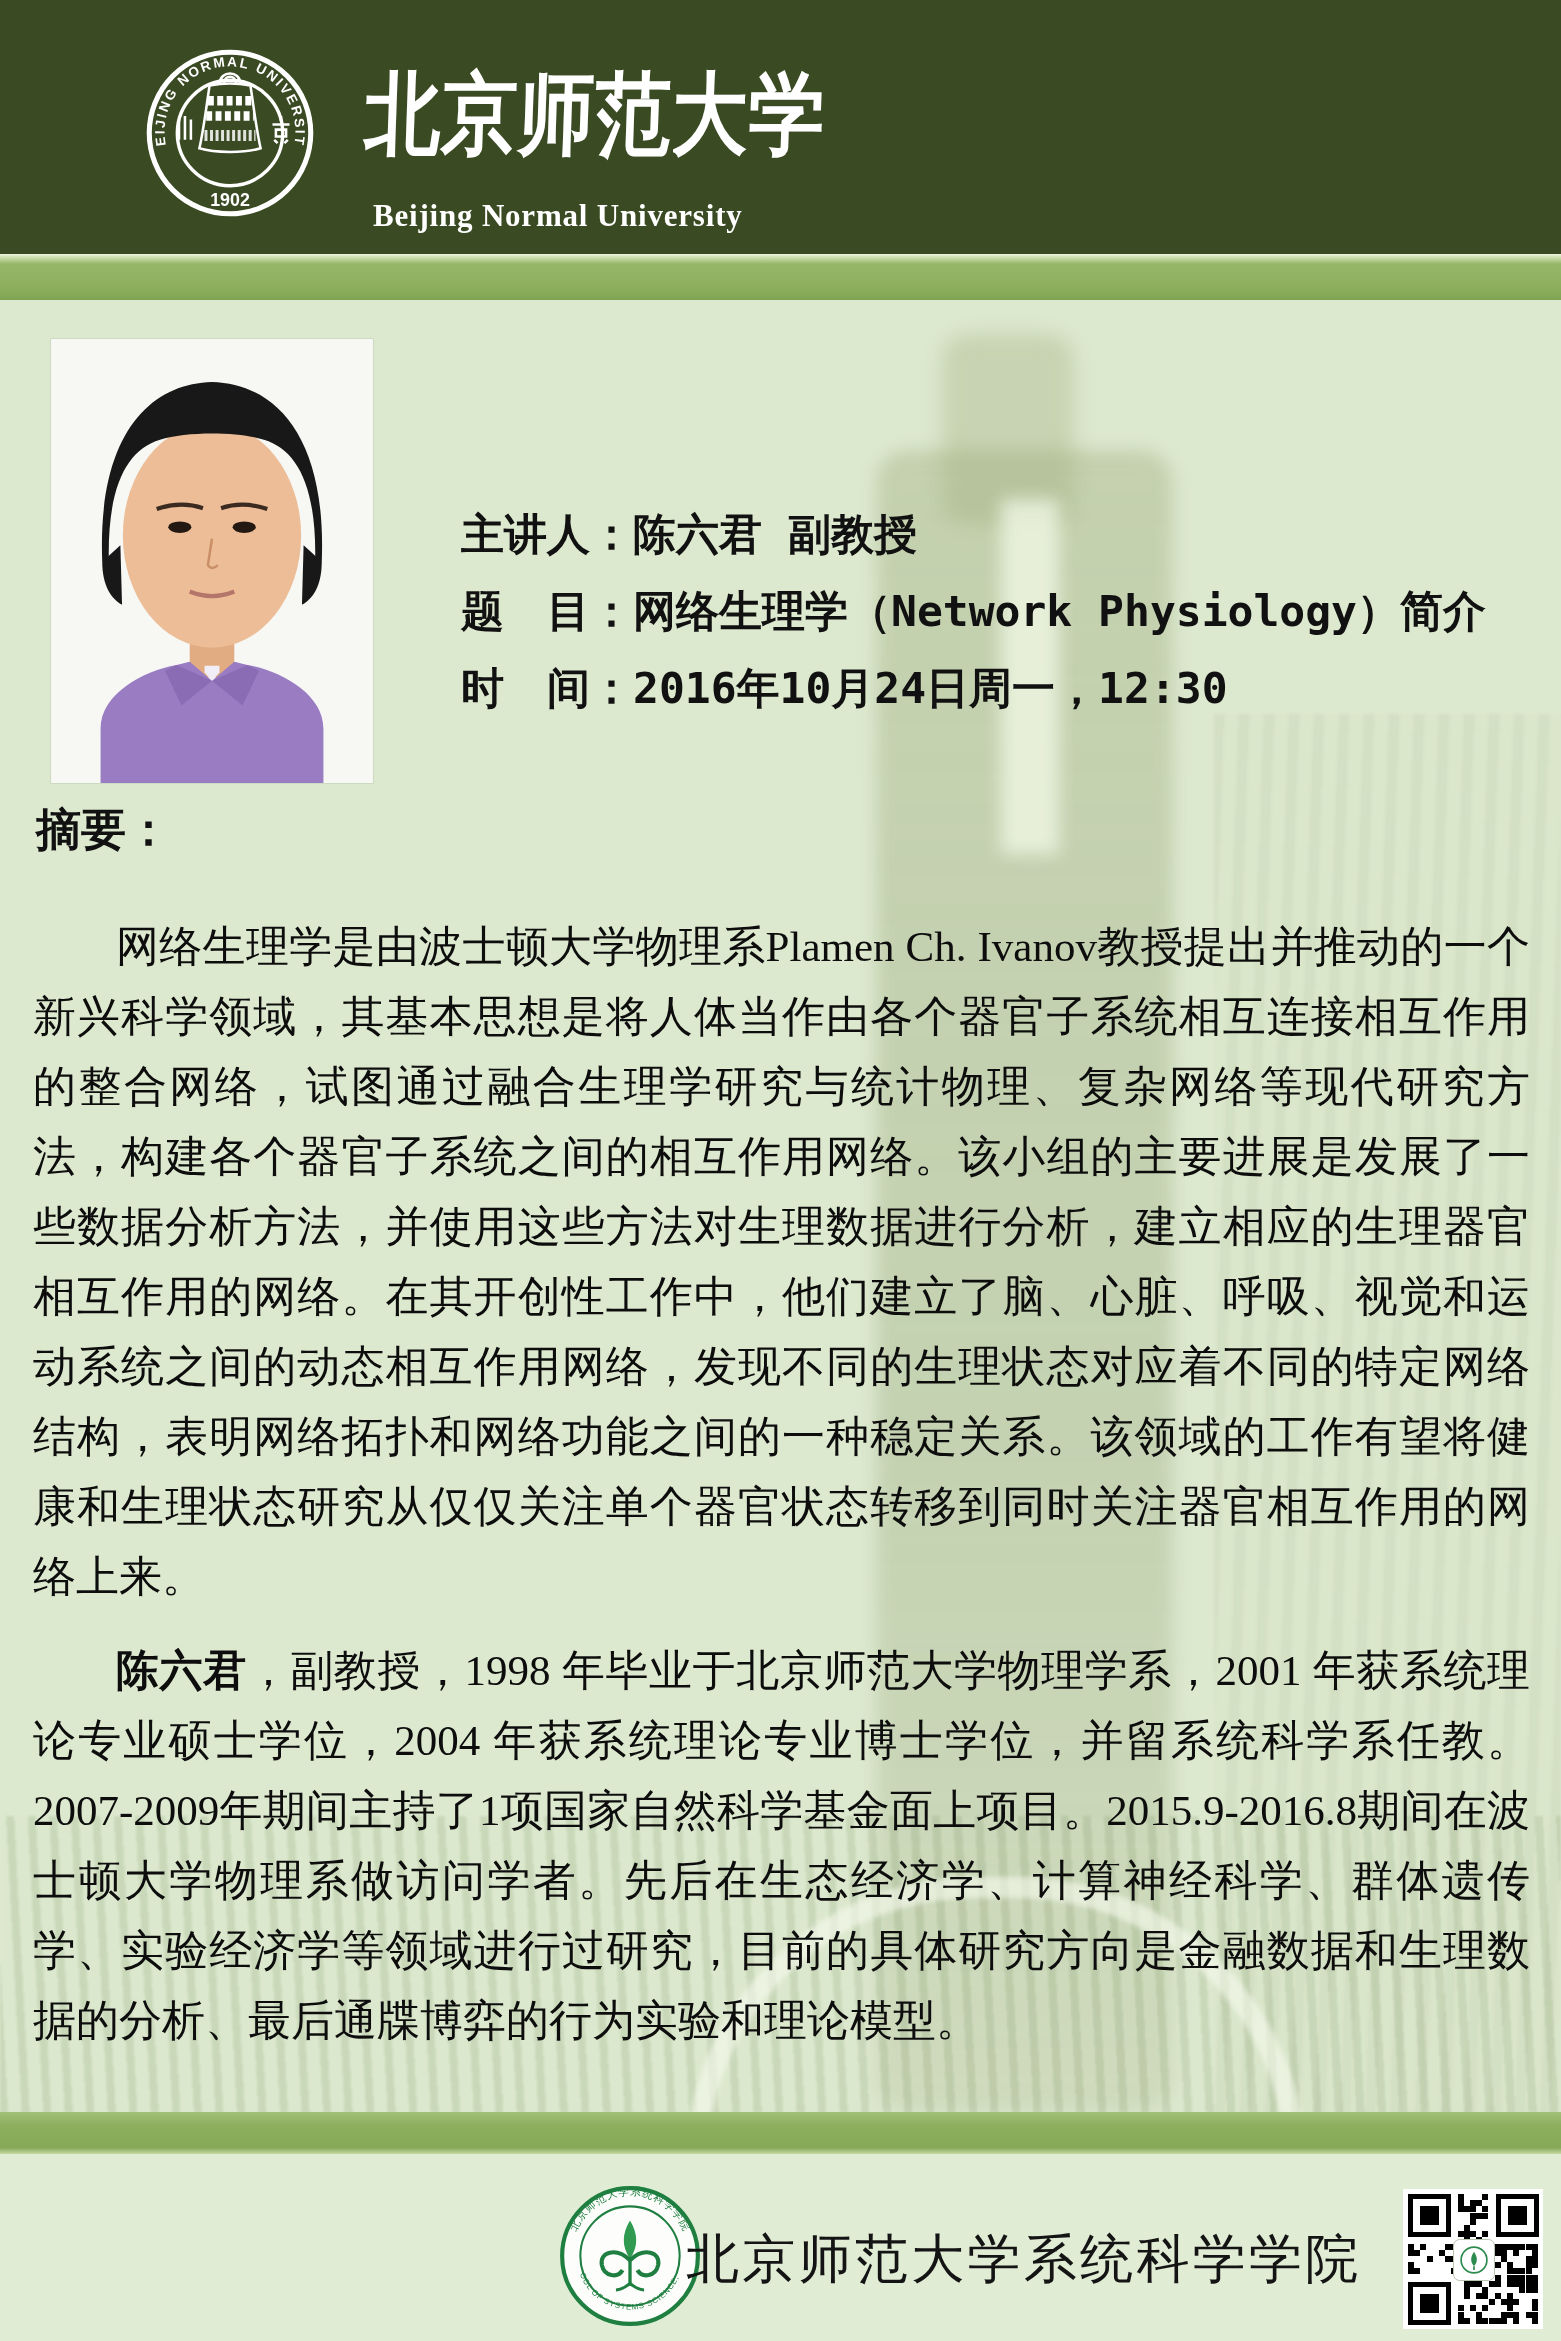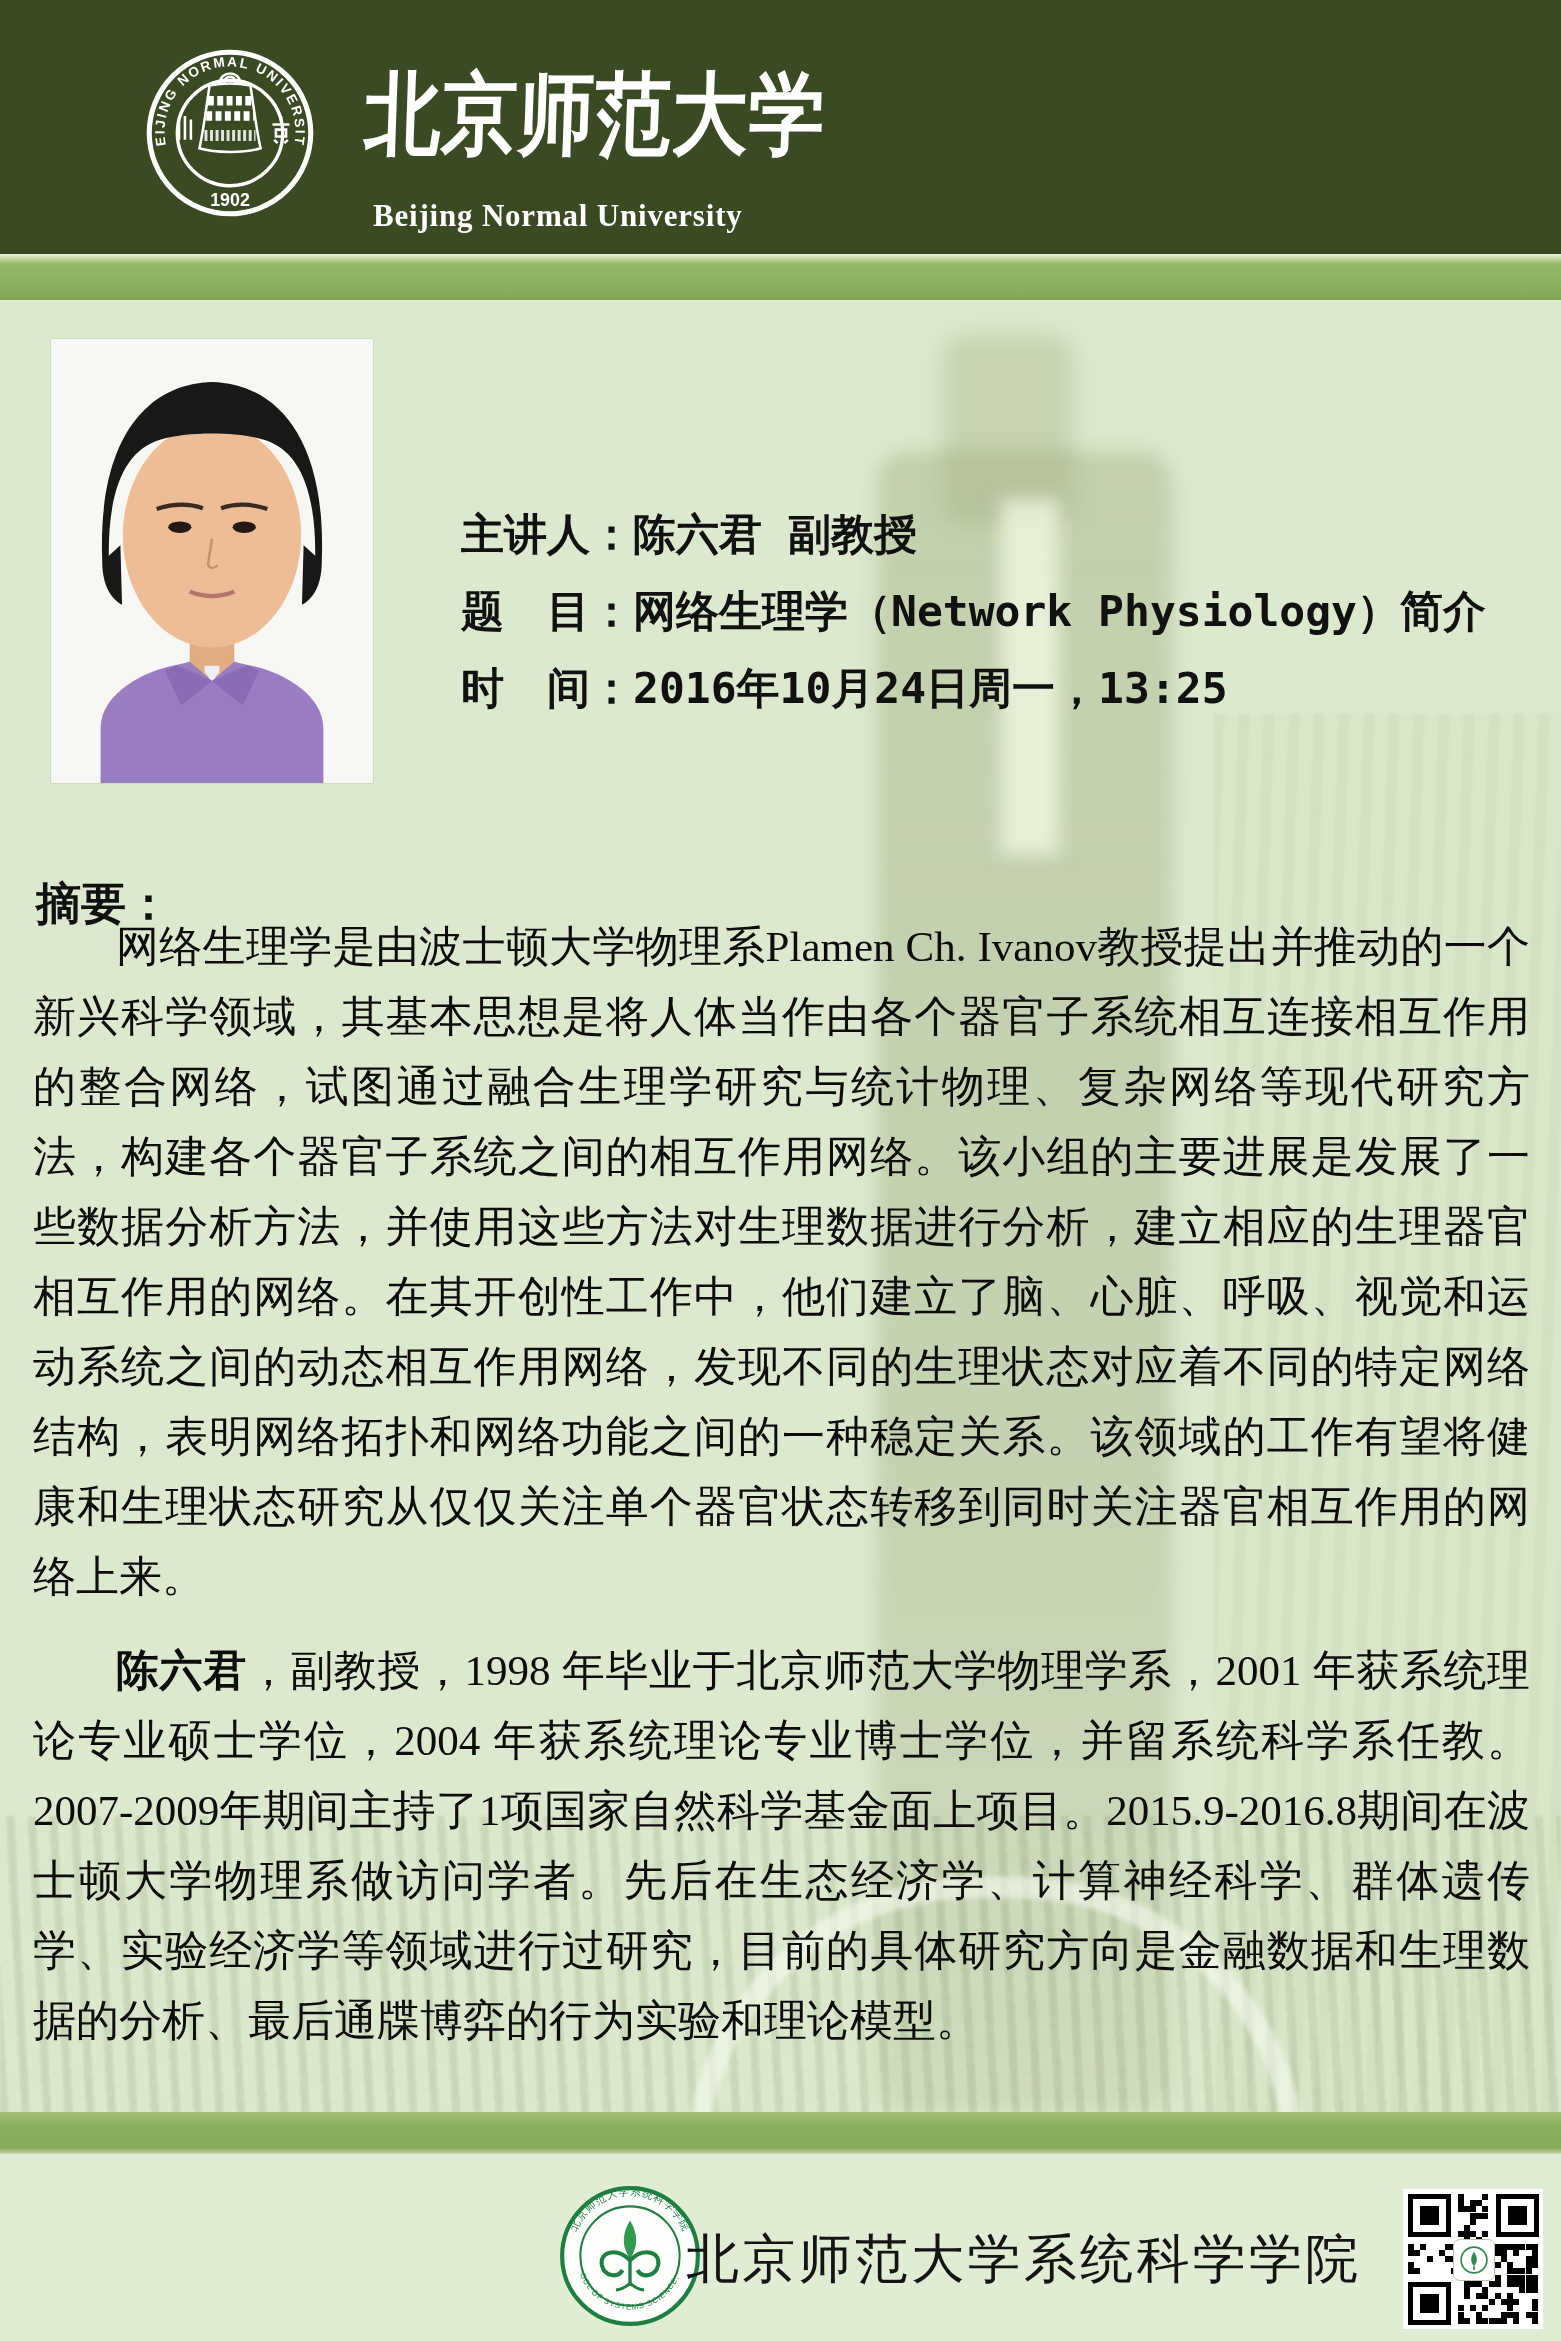--- a/index.html
+++ b/index.html
@@ -47,21 +47,21 @@
     box-shadow:0 0 0 0.8px rgba(0,0,0,.08);}
   .series-title{
     position:absolute;left:463px;top:349px;width:712px;text-align:center;
     font-size:47px;font-weight:bold;letter-spacing:0.8px;white-space:nowrap;
   }
   .info-rows{position:absolute;left:461px;top:496px;
     font-family:"DejaVu Sans Mono",monospace;font-size:43px;font-weight:600;line-height:77px;}
   .info-row{white-space:nowrap;}
   
   .sec-heading{position:absolute;font-size:45px;font-weight:bold;white-space:nowrap;}
-  .abstract-heading{left:36px;top:874px;}
+  .abstract-heading{left:36px;top:800px;}
   .bio-heading{left:33px;top:1558px;}
   .body-par{
     position:absolute;left:33px;width:1497px;
     font-family:"Liberation Serif",serif;font-size:43px;line-height:70px;
     text-align:justify;text-indent:83px;color:#0d0d0d;font-weight:500;
     margin:0;
   }
   .abstract-par{top:912px;}
   .bio-par{top:1636px;}
   .bio-name{font-weight:bold;}
@@ -144,21 +144,21 @@
     <ellipse cx="156" cy="228" rx="14" ry="7" fill="#241812"></ellipse>
     <ellipse cx="234" cy="228" rx="14" ry="7" fill="#241812"></ellipse>
     <path d="M195 242 L190 274 Q195 281 202 274" stroke="#c98f66" stroke-width="3" fill="none"></path>
     <path d="M168 306 Q195 317 222 306" stroke="#b4766a" stroke-width="5" fill="none"></path>
   </svg>
 
 
   <div class="info-rows">
     <div class="info-row"><span>主讲人：</span><span>陈六君 副教授</span></div>
     <div class="info-row"><span>题　目：</span><span>网络生理学（Network Physiology）简介</span></div>
-    <div class="info-row"><span>时　间：</span><span>2016年10月24日周一，13:25</span></div>
+    <div class="info-row"><span>时　间：</span><span>2016年10月24日周一，12:30</span></div>
   </div>
 
   <div class="sec-heading abstract-heading">摘要：</div>
   <p class="body-par abstract-par">网络生理学是由波士顿大学物理系Plamen Ch. Ivanov教授提出并推动的一个新兴科学领域，其基本思想是将人体当作由各个器官子系统相互连接相互作用的整合网络，试图通过融合生理学研究与统计物理、复杂网络等现代研究方法，构建各个器官子系统之间的相互作用网络。该小组的主要进展是发展了一些数据分析方法，并使用这些方法对生理数据进行分析，建立相应的生理器官相互作用的网络。在其开创性工作中，他们建立了脑、心脏、呼吸、视觉和运动系统之间的动态相互作用网络，发现不同的生理状态对应着不同的特定网络结构，表明网络拓扑和网络功能之间的一种稳定关系。该领域的工作有望将健康和生理状态研究从仅仅关注单个器官状态转移到同时关注器官相互作用的网络上来。</p>
 
   <p class="body-par bio-par"><span class="bio-name">陈六君</span><span>，副教授，1998 年毕业于北京师范大学物理学系，2001 年获系统理论专业硕士学位，2004 年获系统理论专业博士学位，并留系统科学系任教。2007-2009年期间主持了1项国家自然科学基金面上项目。2015.9-2016.8期间在波士顿大学物理系做访问学者。先后在生态经济学、计算神经科学、群体遗传学、实验经济学等领域进行过研究，目前的具体研究方向是金融数据和生理数据的分析、最后通牒博弈的行为实验和理论模型。</span></p>
 
   <div class="band-bottom"></div>
   <div class="footer-area"></div>
 

